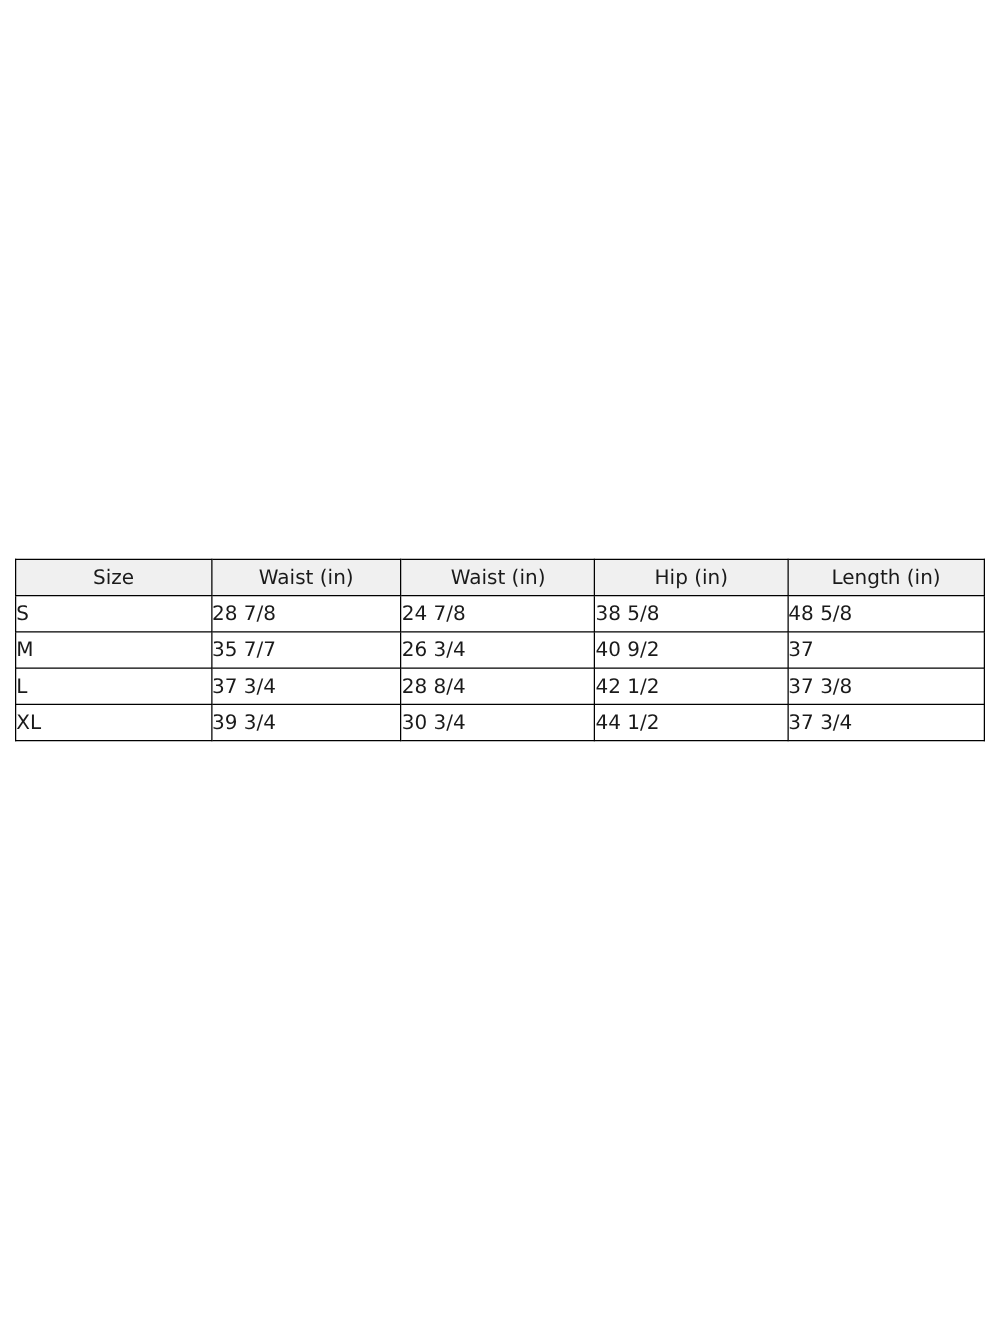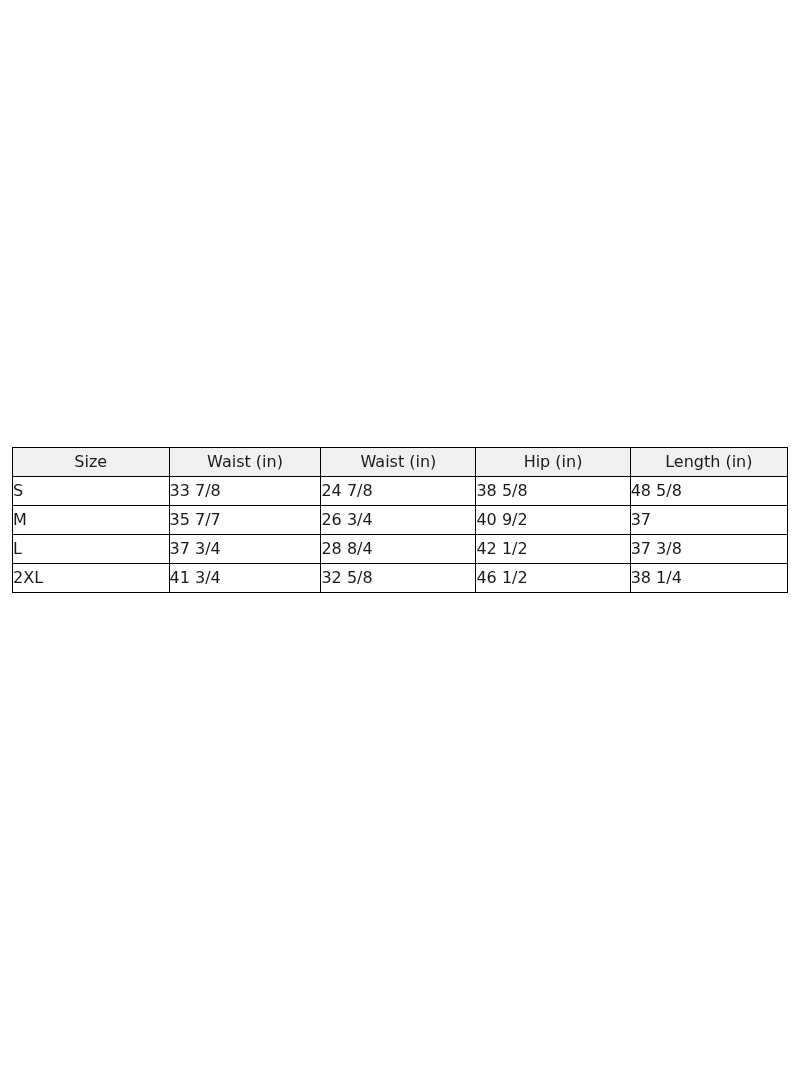--- a/index.html
+++ b/index.html
@@ -67,41 +67,41 @@
         <th>Size</th>
         <th>Waist (in)</th>
         <th>Waist (in)</th>
         <th>Hip (in)</th>
         <th>Length (in)</th>
       </tr>
     </thead>
     <tbody>
       <tr>
         <td>S</td>
-        <td>33 7/8</td>
+        <td>28 7/8</td>
         <td>24 7/8</td>
         <td>38 5/8</td>
         <td>48 5/8</td>
       </tr>
       <tr>
         <td>M</td>
         <td>35 7/7</td>
         <td>26 3/4</td>
         <td>40 9/2</td>
         <td>37</td>
       </tr>
       <tr>
         <td>L</td>
         <td>37 3/4</td>
         <td>28 8/4</td>
         <td>42 1/2</td>
         <td>37 3/8</td>
       </tr>
       <tr>
-        <td>2XL</td>
-        <td>41 3/4</td>
-        <td>32 5/8</td>
-        <td>46 1/2</td>
-        <td>38 1/4</td>
+        <td>XL</td>
+        <td>39 3/4</td>
+        <td>30 3/4</td>
+        <td>44 1/2</td>
+        <td>37 3/4</td>
       </tr>
     </tbody>
   </table>
 </div>
 
 </body></html>

